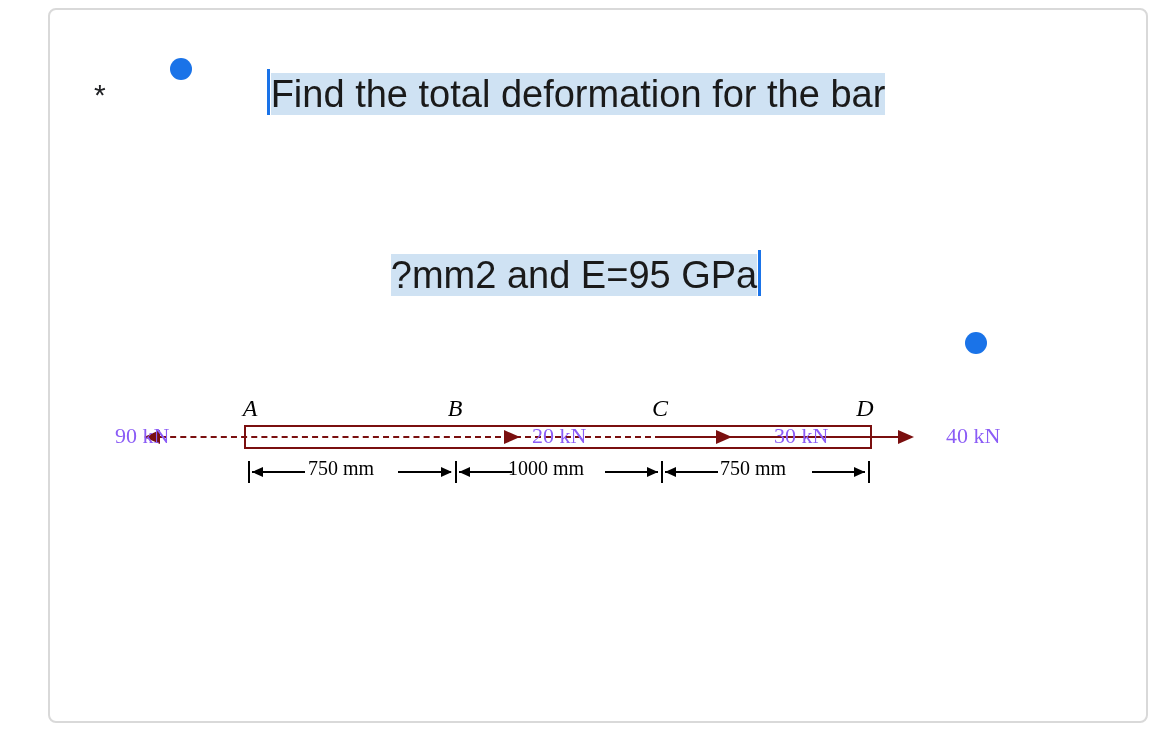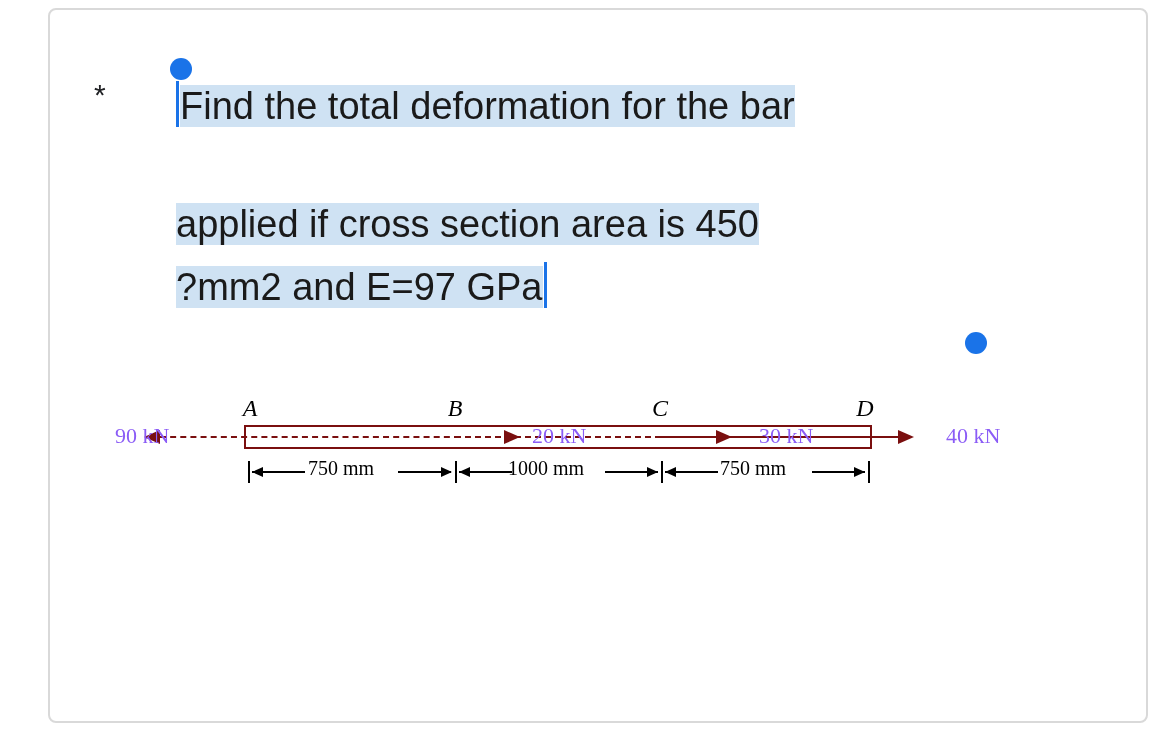--- a/index.html
+++ b/index.html
@@ -25,26 +25,26 @@
   .asterisk {
     position: absolute;
     left: 94px;
     top: 78px;
     font-size: 30px;
     color: #202124;
   }
   .question-block {
     position: absolute;
     left: 176px;
-    top: 73px;
+    top: 61px;
     width: 800px;
     font-size: 38px;
     color: #1a1a1a;
     line-height: 1.55;
-    text-align: left;
+    text-align: center;
     font-family: 'Google Sans', 'Product Sans', Arial, sans-serif;
   }
   .question-block .hl {
     background: #cfe2f3;
   }
   .cursor-start, .cursor-end {
     display: inline-block;
     width: 3px;
     background: #1a73e8;
     vertical-align: baseline;
@@ -117,21 +117,21 @@
   .ar-40   { left: 778px; top: 35px; }
 
   .force-label {
     position: absolute;
     top: 28px;
     font-size: 22px;
     color: #8b5cf6;
     white-space: nowrap;
   }
   .fl-20 { left: 412px; }
-  .fl-30 { left: 639px; text-align: right; }
+  .fl-30 { left: 654px; text-align: right; }
   .fl-40 { left: 826px; }
 
   
   .dim-row {
     position: absolute;
     top: 62px;
     left: 0;
     width: 100%;
     font-size: 20px;
     color: #000;
@@ -188,22 +188,22 @@
 
 <div class="frame-border"></div>
 
 <div class="asterisk">*</div>
 
 <div class="handle handle-start"></div>
 
 <div class="question-block">
   <span class="cursor-start"></span><span class="hl">Find the total deformation for the bar</span><br>
   <br>
-  <span class="hl">applied if cross section area is 450</span><br>
-  <span class="hl">?</span><span class="hl">mm2 and E=97 GPa</span><span class="cursor-end"></span>
+  <br>
+  <span class="hl">?</span><span class="hl">mm2 and E=95 GPa</span><span class="cursor-end"></span>
 </div>
 
 <div class="handle handle-end"></div>
 
 <div class="figure">
 
   <div class="pt-label pt-A">A</div>
   <div class="pt-label pt-B">B</div>
   <div class="pt-label pt-C">C</div>
   <div class="pt-label pt-D">D</div>

